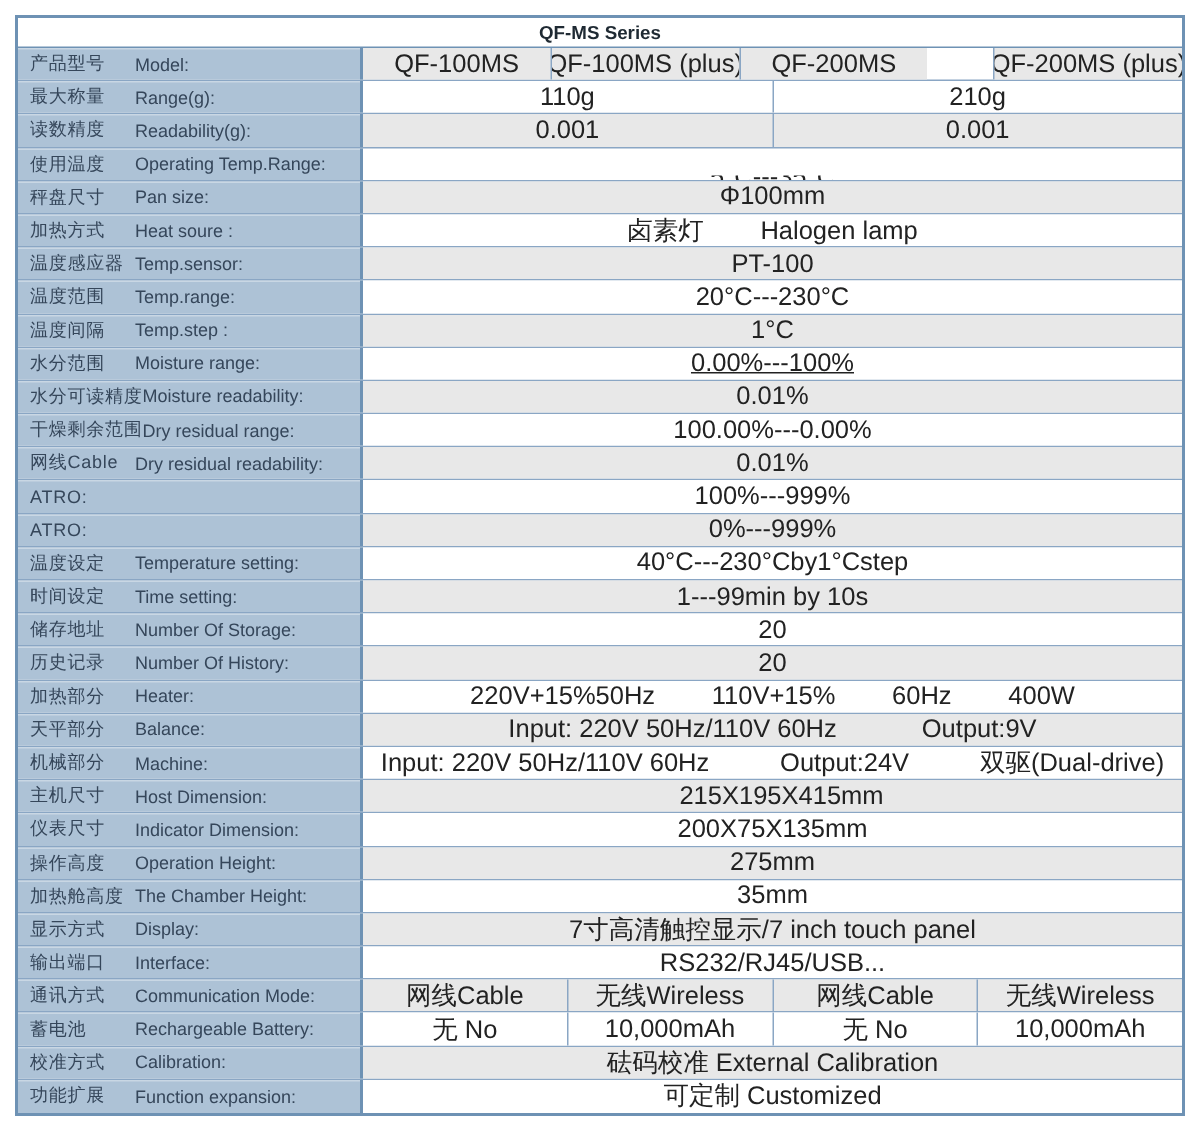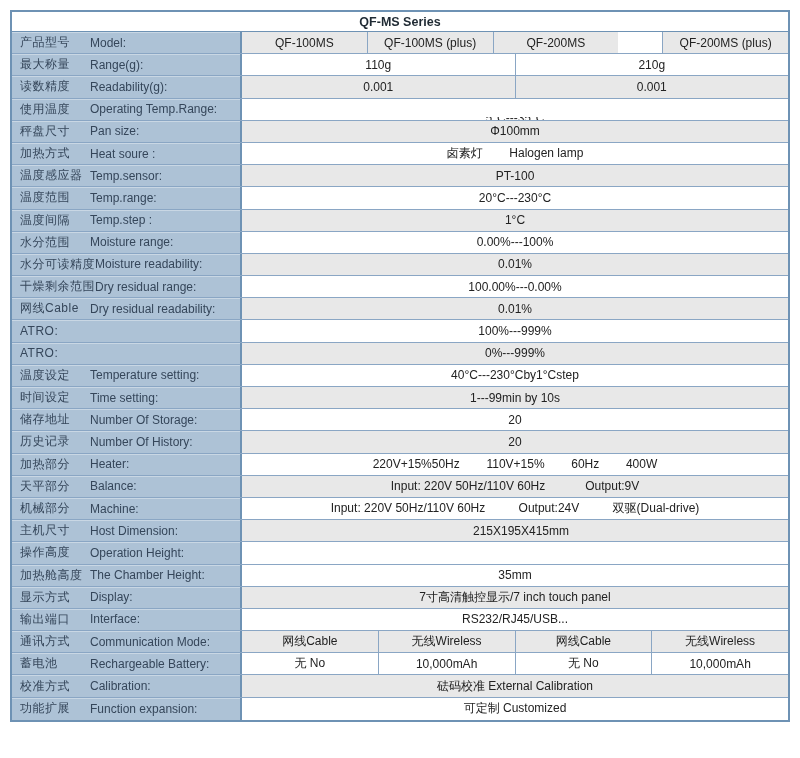--- a/index.html
+++ b/index.html
@@ -38,21 +38,21 @@
     display:flex;align-items:center;
     padding-left:8px;font-size:12px;white-space:pre;overflow:hidden;
     box-shadow:inset 0 1px 0 rgba(255,255,255,.35);
   }
   .label-zh{min-width:70px;letter-spacing:.5px;}
   .label-en{letter-spacing:0;}
   .vals{flex:1;display:flex;min-width:0;}
   .val{
     box-sizing:border-box;min-width:0;
     display:flex;align-items:center;justify-content:center;
-    font-size:12px;color:var(--valtext);white-space:pre;overflow:hidden;
+    font-size:17px;color:var(--valtext);white-space:pre;overflow:hidden;
     border-left:1px solid var(--grid);
   }
   .val:first-child{border-left:none;}
   .val.alt{background:var(--altbg);}
   .val.plain{background:var(--rowbg);}
 </style>
 </head>
 <body style="--accent: #6e92b4; --grid: #8aa6c4; --labelbg: #adc2d6; --labeltext: #35465a; --altbg: #e8e8e8; --rowbg: #ffffff; --valtext: #222222;">
 
 <div class="page">
@@ -114,21 +114,21 @@
         </div>
         <div class="spec-row">
           <div class="label-cell"><span class="label-zh">温度间隔</span><span class="label-en">Temp.step :</span></div>
           <div class="vals">
             <div class="val alt" style="flex: 4 4 0px;">1°C</div>
           </div>
         </div>
         <div class="spec-row">
           <div class="label-cell"><span class="label-zh">水分范围</span><span class="label-en">Moisture range:</span></div>
           <div class="vals">
-            <div class="val plain" style="flex: 4 4 0px;">0.00%---100%</div>
+            <div class="val plain" style="flex: 4 4 0px; text-decoration: underline;">0.00%---100%</div>
           </div>
         </div>
         <div class="spec-row">
           <div class="label-cell"><span class="label-zh">水分可读精度</span><span class="label-en">Moisture readability:</span></div>
           <div class="vals">
             <div class="val alt" style="flex: 4 4 0px;">0.01%</div>
           </div>
         </div>
         <div class="spec-row">
           <div class="label-cell"><span class="label-zh">干燥剩余范围</span><span class="label-en">Dry residual range:</span></div>
@@ -196,21 +196,30 @@
             <div class="val plain" style="flex: 4 4 0px;">Input: 220V 50Hz/110V 60Hz          Output:24V          双驱(Dual-drive)</div>
           </div>
         </div>
         <div class="spec-row">
           <div class="label-cell"><span class="label-zh">主机尺寸</span><span class="label-en">Host Dimension:</span></div>
           <div class="vals">
             <div class="val alt" style="flex: 4 4 0px; padding-left: 12px;">215X195X415mm</div>
           </div>
         </div>
         <div class="spec-row">
+          <div class="label-cell"><span class="label-zh">仪表尺寸</span><span class="label-en">Indicator Dimension:</span></div>
+          <div class="vals">
+            <div class="val plain" style="flex: 4 4 0px;">200X75X135mm</div>
+          </div>
+        </div>
+        <div class="spec-row">
           <div class="label-cell"><span class="label-zh">操作高度</span><span class="label-en">Operation Height:</span></div>
+          <div class="vals">
+            <div class="val alt" style="flex: 4 4 0px;">275mm</div>
+          </div>
         </div>
         <div class="spec-row">
           <div class="label-cell"><span class="label-zh">加热舱高度</span><span class="label-en">The Chamber Height:</span></div>
           <div class="vals">
             <div class="val plain" style="flex: 4 4 0px;">35mm</div>
           </div>
         </div>
         <div class="spec-row">
           <div class="label-cell"><span class="label-zh">显示方式</span><span class="label-en">Display:</span></div>
           <div class="vals">

